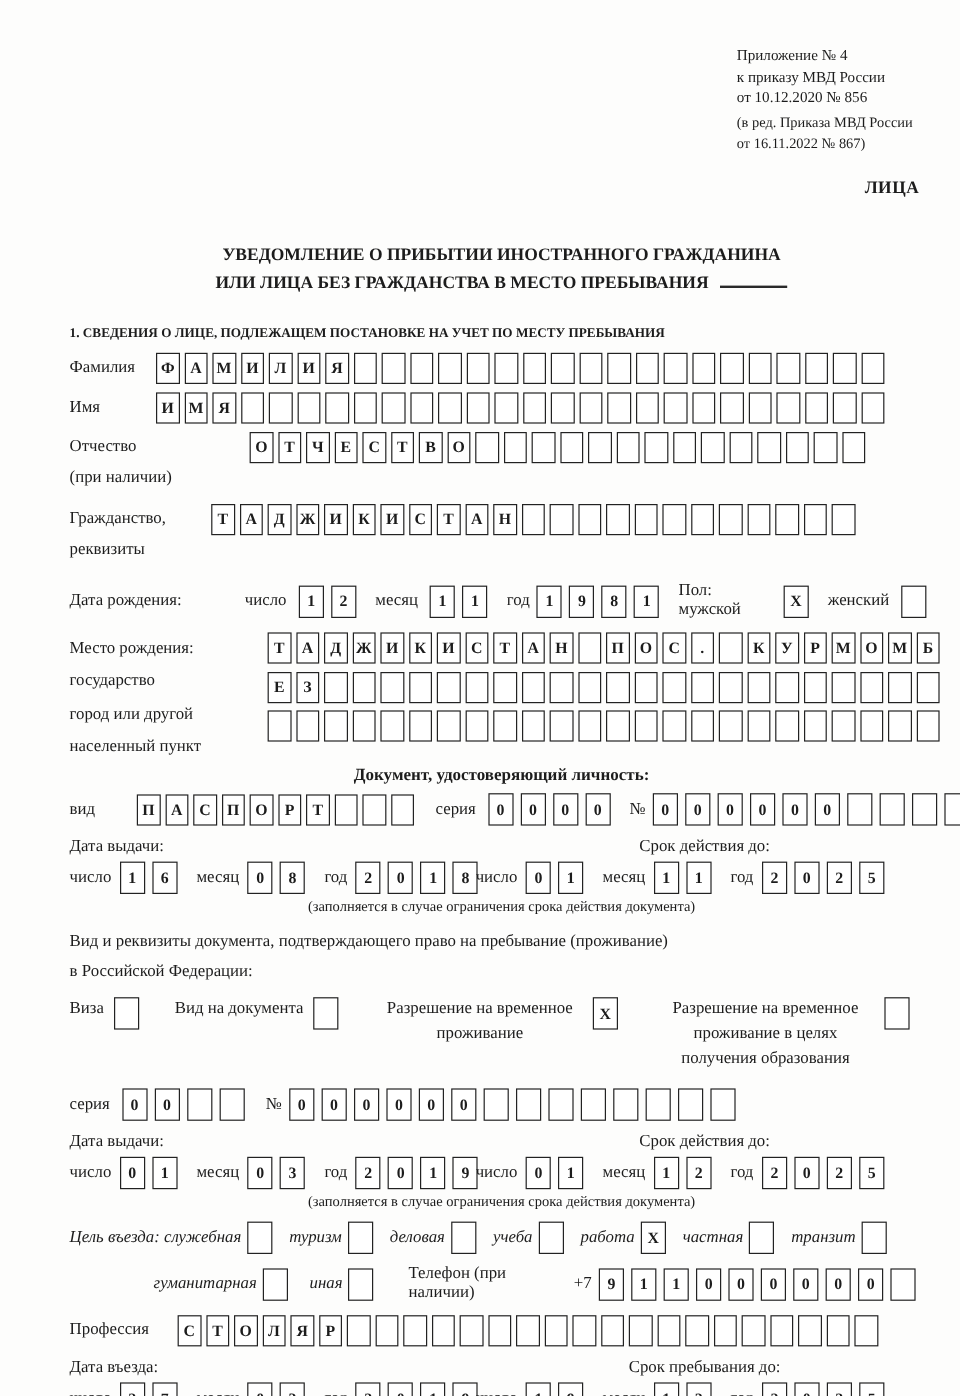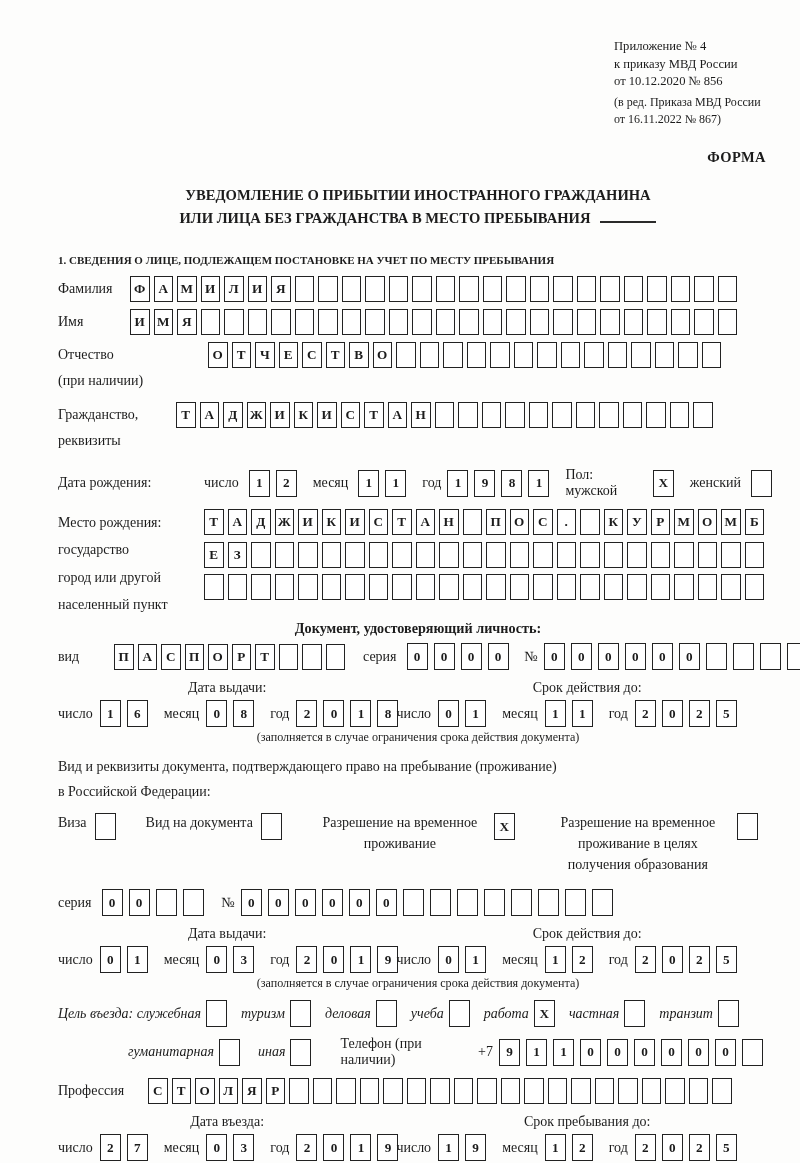--- a/index.html
+++ b/index.html
@@ -7,42 +7,42 @@
   .page {
     width:800px; min-height:1163px; margin:0 auto; background:#fdfdfc;
     color:#1c1c1c; font-family:"Liberation Serif","DejaVu Serif",serif;
     padding:38px 22px 24px 58px; position:relative; font-size:14px;
   }
   
   .appendix { margin-left:556px; font-size:12.6px; line-height:1.4; }
   .appendix .sub { font-size:12px; margin-top:3px; line-height:1.4; }
   .forma { text-align:right; font-weight:bold; font-size:14.5px; margin-top:22px; padding-right:12px; letter-spacing:.4px; }
   
-  .title { text-align:center; font-weight:bold; font-size:14.6px; line-height:1.55; margin-top:18px; }
+  .title { text-align:center; font-weight:bold; font-size:14.6px; line-height:1.55; margin-top:36px; }
   .blank-line { display:inline-block; width:56px; border-bottom:2px solid #2a2a2a; height:12px; margin-left:10px; }
   .sec-heading { font-weight:bold; font-size:11px; margin-top:24px; margin-bottom:10px; }
   
   .frow { display:flex; align-items:center; margin-top:7px; }
   .frow.start { align-items:flex-start; }
   .lbl { flex:0 0 auto; }
   .lbl-col { flex:0 0 auto; line-height:1.9; }
   .boxes { display:inline-flex; flex:0 0 auto; }
   .cell {
     flex:0 0 auto; width:19.5px; height:26px; border:1.7px solid #222;
     margin-right:4px; display:inline-flex; align-items:center; justify-content:center;
     font-size:13.2px; font-weight:600; background:#fff;
   }
   .cell:last-child { margin-right:0; }
   .sp .cell { width:21px; height:27px; margin-right:6px; }
   .w72 { width:72px; } .w150 { width:150px; } .w118 { width:118px; } .w146 { width:146px; }
   .stack > .boxes { display:flex; margin-bottom:6.5px; }
   
   .dates-head { display:flex; margin-top:10px; }
   .dates-head span { display:block; }
-  .dh-left { width:47%; text-align:center; }
+  .dh-left { width:47%; text-align:left; }
   .dh-right { width:53%; text-align:center; }
   .dates-row { display:flex; margin-top:4px; align-items:center; }
   .dgroup { display:flex; align-items:center; }
   .dgroup .dl { margin-right:7px; }
   .dgroup .boxes { margin-right:10px; }
   .dgroup.left { width:47%; }
   .dgroup.right { width:53%; }
   .note-right { text-align:center; font-size:12.1px; margin-top:3px; }
   .center-bold { text-align:center; font-weight:bold; font-size:14.2px; margin-top:10px; }
   .para { margin-top:10px; line-height:1.75; }
@@ -68,21 +68,21 @@
   <div class="appendix">
     <div>Приложение № 4</div>
     <div>к приказу МВД России</div>
     <div>от 10.12.2020 № 856</div>
     <div class="sub">
       <div>(в ред. Приказа МВД России</div>
       <div>от 16.11.2022 № 867)</div>
     </div>
   </div>
 
-  <div class="forma">ФОРМА</div>
+  <div class="forma">ЛИЦА</div>
 
   <div class="title">
     <div>УВЕДОМЛЕНИЕ О ПРИБЫТИИ ИНОСТРАННОГО ГРАЖДАНИНА</div>
     <div><span>ИЛИ ЛИЦА БЕЗ ГРАЖДАНСТВА В МЕСТО ПРЕБЫВАНИЯ</span><span class="blank-line"></span></div>
   </div>
 
   <div class="sec-heading">1. СВЕДЕНИЯ О ЛИЦЕ, ПОДЛЕЖАЩЕМ ПОСТАНОВКЕ НА УЧЕТ ПО МЕСТУ ПРЕБЫВАНИЯ</div>
 
   <div class="frow">
     <span class="lbl w72">Фамилия</span>
@@ -233,21 +233,21 @@
     <span class="gap6">Пол: мужской</span>
     <span class="boxes sp gap10">
         <span class="cell">X</span>
       </span>
     <span class="gap10">женский</span>
     <span class="boxes sp">
         <span class="cell"></span>
       </span>
   </div>
 
-  <div class="frow start" style="margin-top:10px;">
+  <div class="frow start" style="margin-top:10px;gap:19px;">
     <span class="lbl-col w146" style="line-height:1.95;">
       <div>Место рождения:</div>
       <div>государство</div>
       <div>город или другой</div>
       <div>населенный пункт</div>
     </span>
     <span class="stack">
       <span class="boxes">
           <span class="cell">Т</span>
           <span class="cell">А</span>

